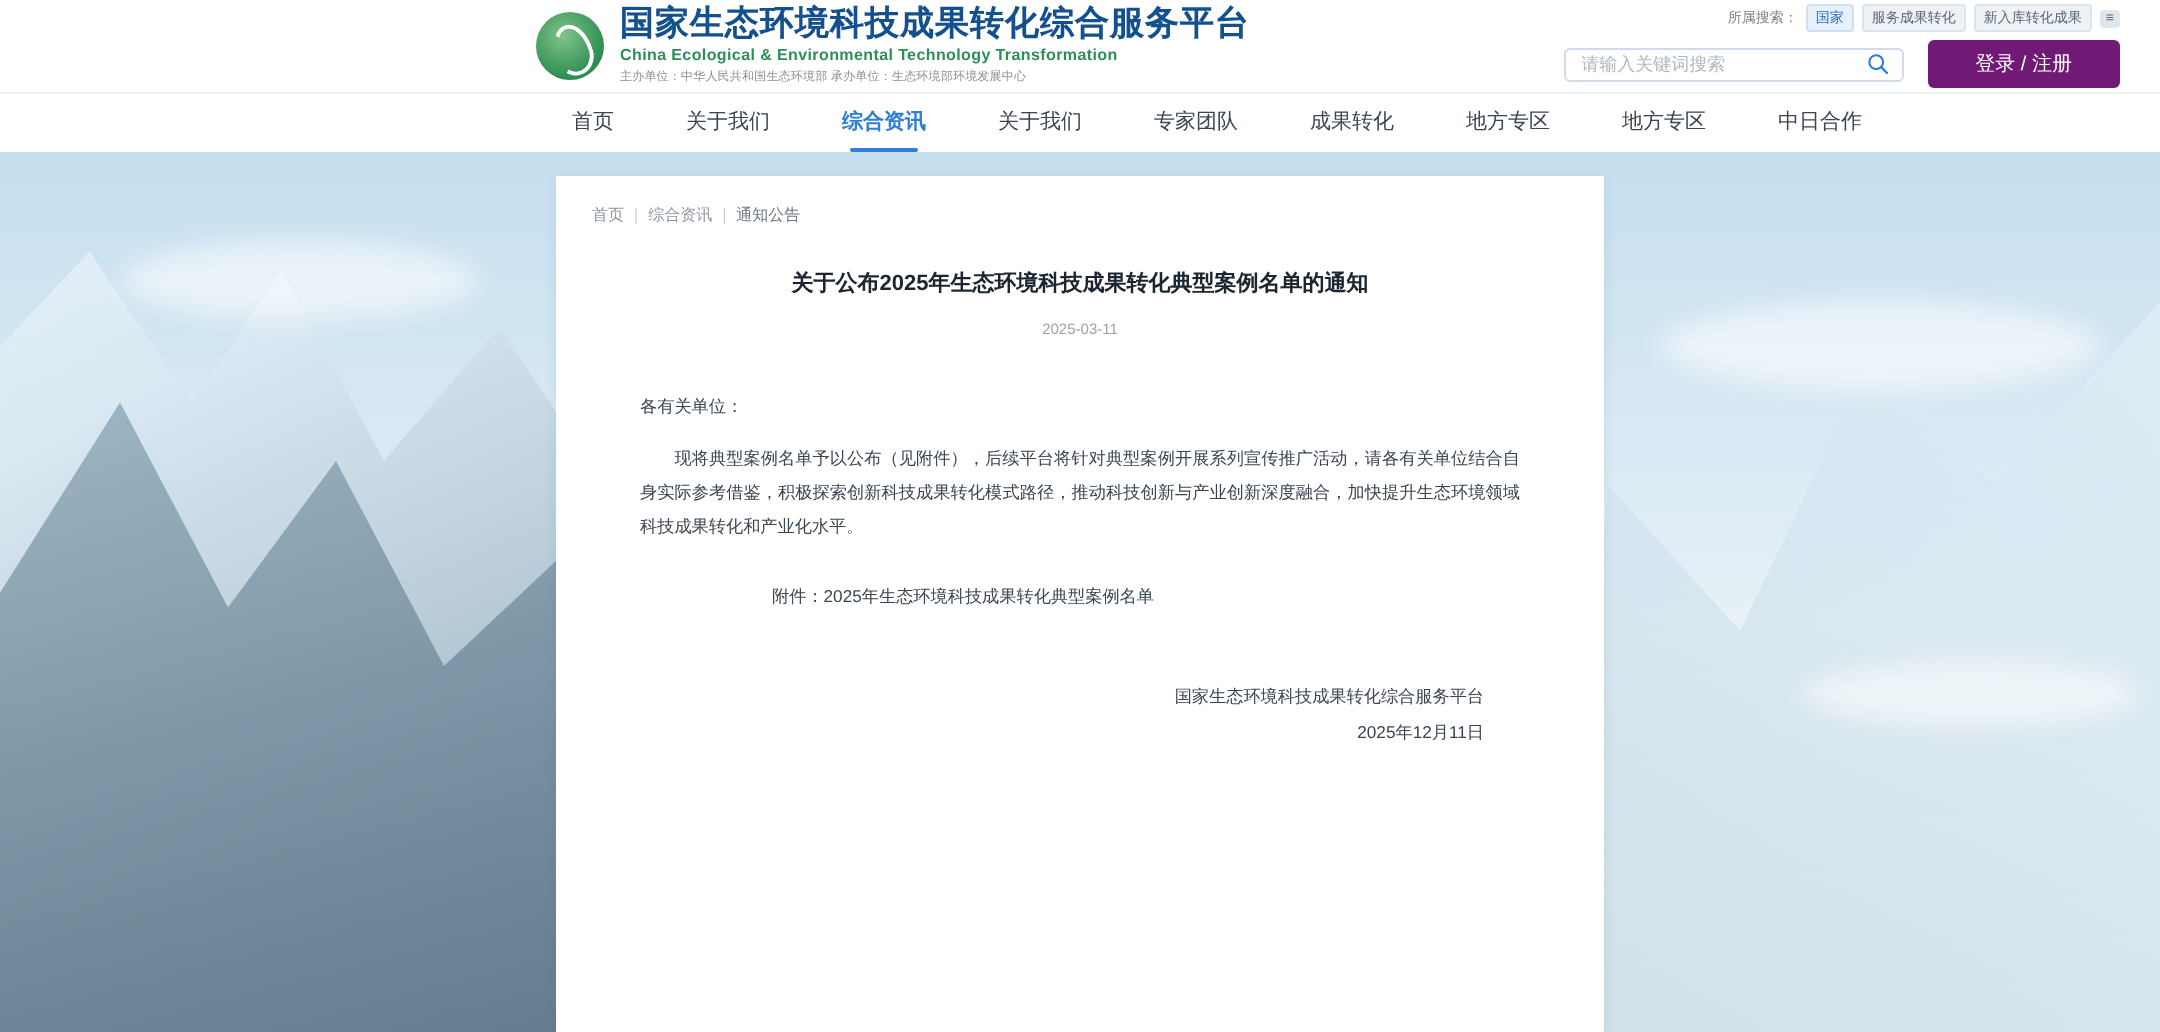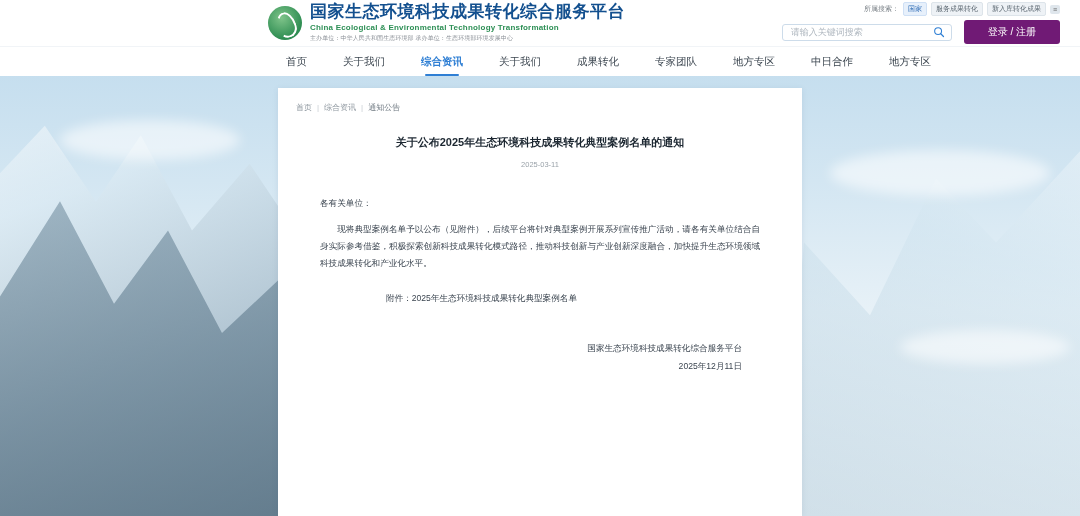--- a/index.html
+++ b/index.html
@@ -177,25 +177,25 @@
     </div>
   </div>
 </div>
 
 <div class="nav">
   <div class="nav-inner">
     <div class="nav-item">首页</div>
     <div class="nav-item">关于我们</div>
     <div class="nav-item active">综合资讯</div>
     <div class="nav-item">关于我们</div>
+    <div class="nav-item">专家团队</div>
     <div class="nav-item">成果转化</div>
-    <div class="nav-item">专家团队</div>
+    <div class="nav-item">地方专区</div>
     <div class="nav-item">地方专区</div>
     <div class="nav-item">中日合作</div>
-    <div class="nav-item">地方专区</div>
   </div>
 </div>
 
 <div class="card">
   <div class="breadcrumb">
     <span class="crumb">首页</span>
     <span class="sep">|</span>
     <span class="crumb">综合资讯</span>
     <span class="sep">|</span>
     <span class="crumb current">通知公告</span>

